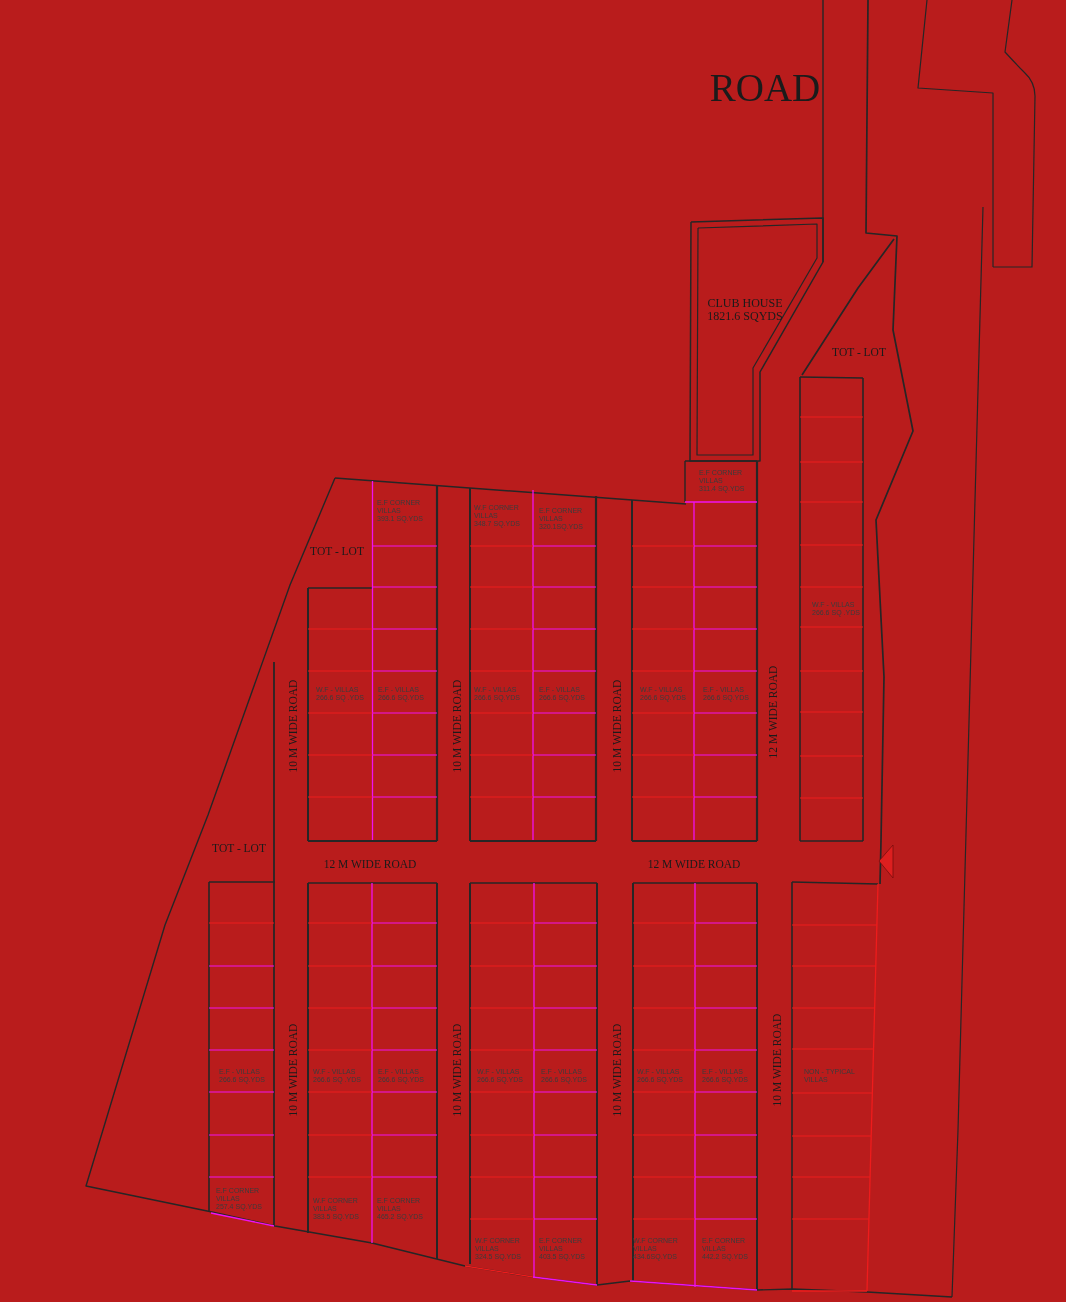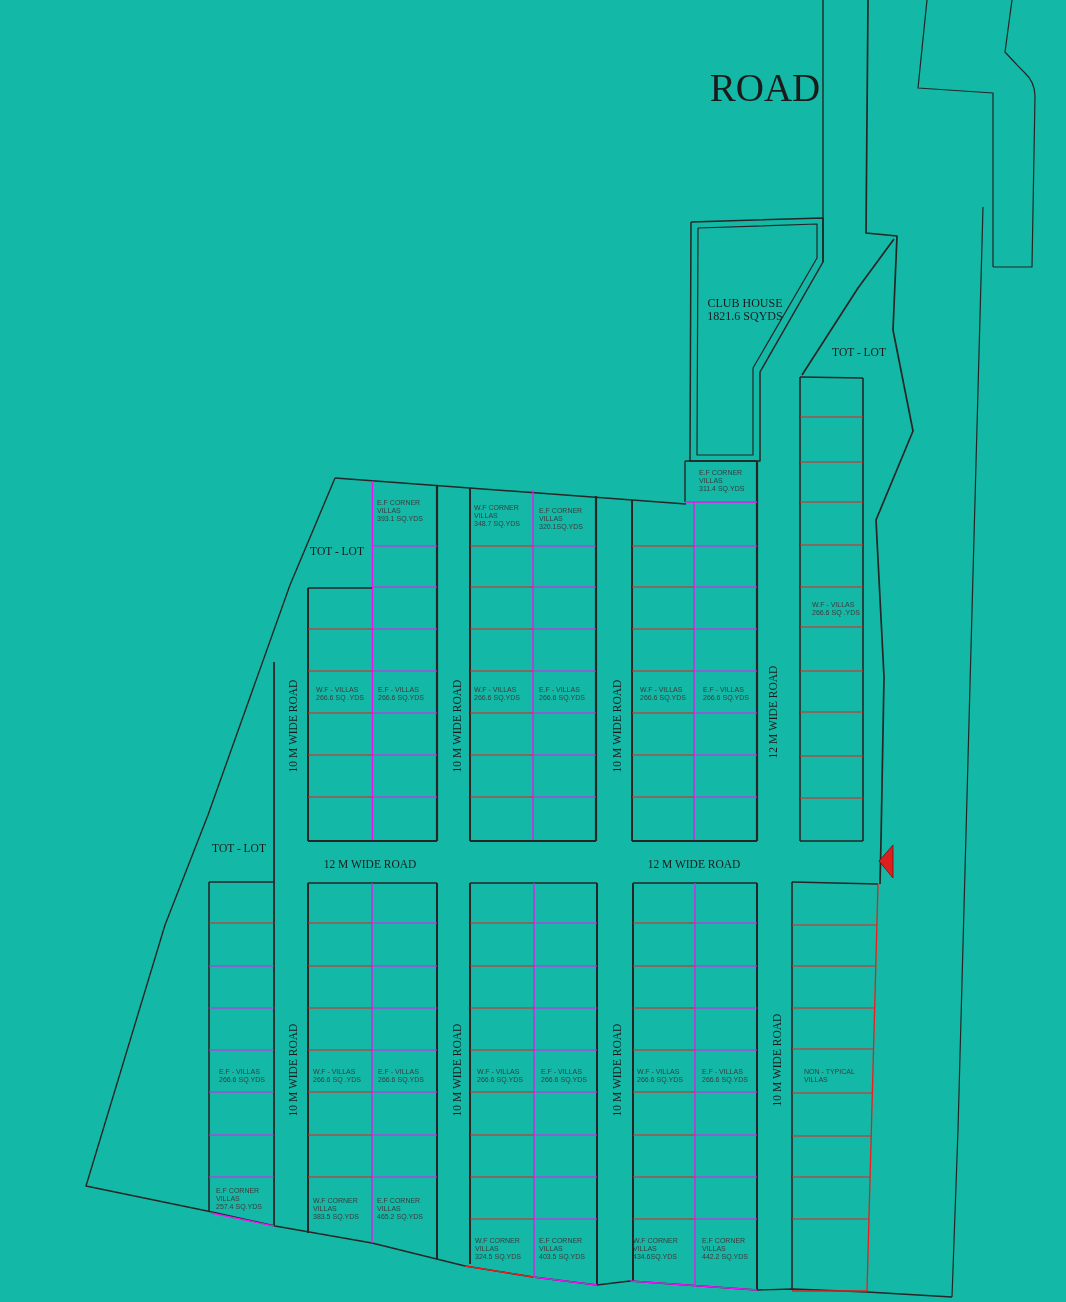--- a/index.html
+++ b/index.html
@@ -1,16 +1,16 @@
 <!DOCTYPE html>
 <html><head>
 <meta charset="utf-8">
 <style>
   html,body{margin:0;padding:0;background:#ffffff;}
-  .canvas{position:relative;width:1066px;height:1302px;background:#14b8a6;overflow:hidden;}
+  .canvas{position:relative;width:1066px;height:1302px;background:#b91c1c;overflow:hidden;}
   svg{position:absolute;left:0;top:0;}
   text{user-select:none;}
   .serif{font-family:"Liberation Serif","DejaVu Serif",serif;fill:#1b1b1b;}
   .sans{font-family:"Liberation Sans","DejaVu Sans",sans-serif;fill:#3c3c3c;}
 </style>
 </head>
 <body>
 
 <div class="canvas">
   <svg id="plan" width="1066" height="1302" viewBox="0 0 1066 1302" xmlns="http://www.w3.org/2000/svg">

